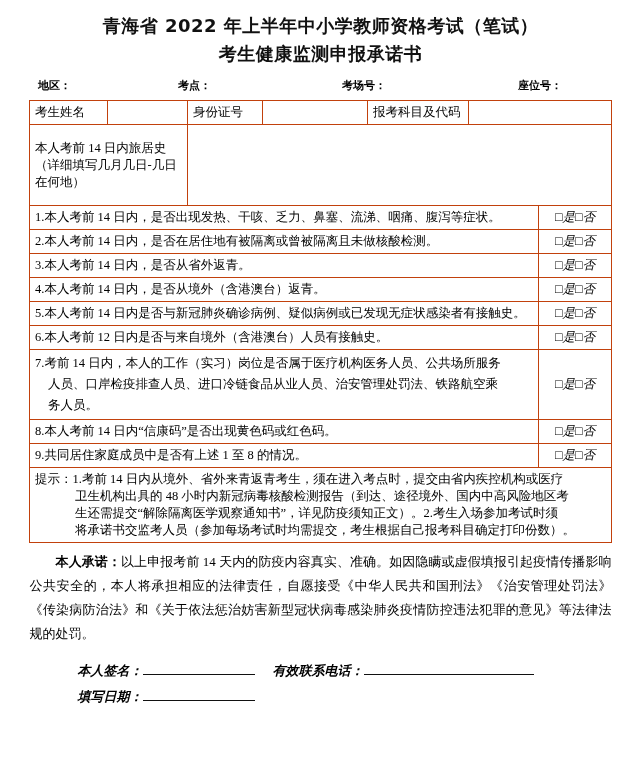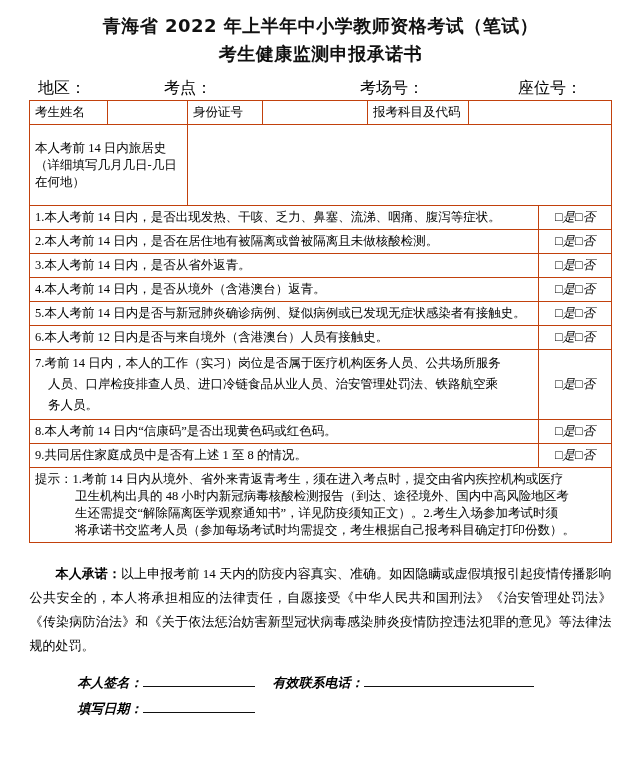--- a/index.html
+++ b/index.html
@@ -38,28 +38,28 @@
   
   .meta-row {
     position: relative;
     height: 26px;
     margin-top: 6px;
     padding: 0 30px 0 38px;
   }
   .meta-item {
     position: absolute;
     font-family: "DejaVu Sans", "Liberation Sans", sans-serif;
-    font-weight: normal;
-    font-size: 16px;
+    font-weight: bold;
+    font-size: 11px;
     top: 4px;
     white-space: nowrap;
   }
   .meta-1 { left: 38px; }
-  .meta-2 { left: 164px; }
-  .meta-3 { left: 360px; }
+  .meta-2 { left: 178px; }
+  .meta-3 { left: 342px; }
   .meta-4 { left: 518px; }
 
   
   .form-table {
     width: 582px;
     margin: 0 auto;
     border-collapse: collapse;
     table-layout: fixed;
   }
   .form-table td {
@@ -104,21 +104,21 @@
   .tips-cell .tline {
     display: block;
   }
   .tips-cell .tline.hang {
     padding-left: 40px;
   }
 
   
   .pledge {
     width: 582px;
-    margin: 19px auto 0 auto;
+    margin: 7px auto 0 auto;
     font-size: 13px;
     line-height: 24px;
     text-align: justify;
   }
   .pledge .lead {
     font-family: "DejaVu Sans", "Liberation Sans", sans-serif;
     font-weight: bold;
   }
   .pledge-indent {
     display: inline-block;

